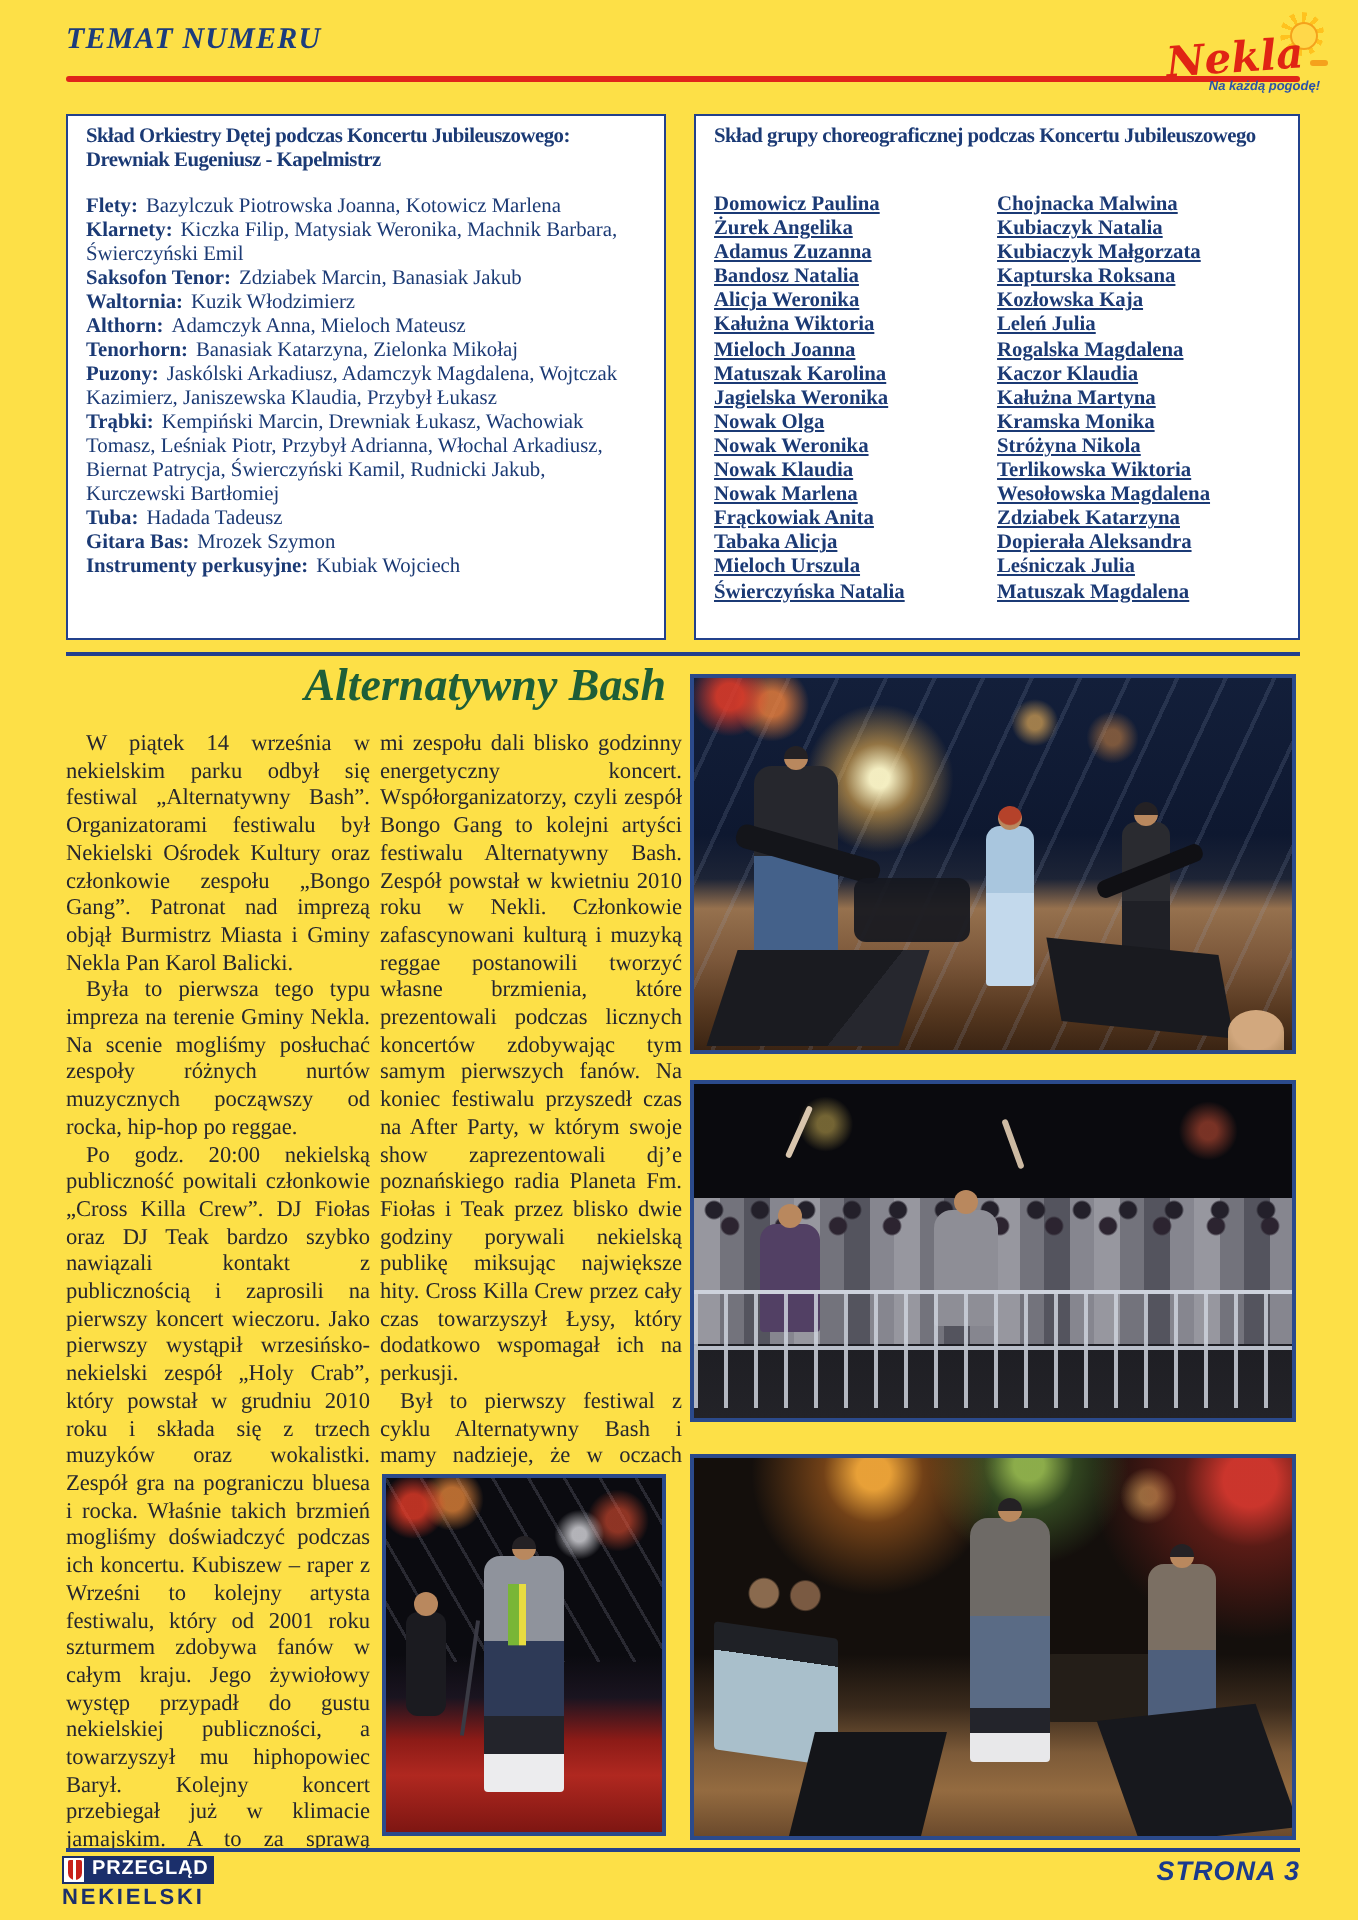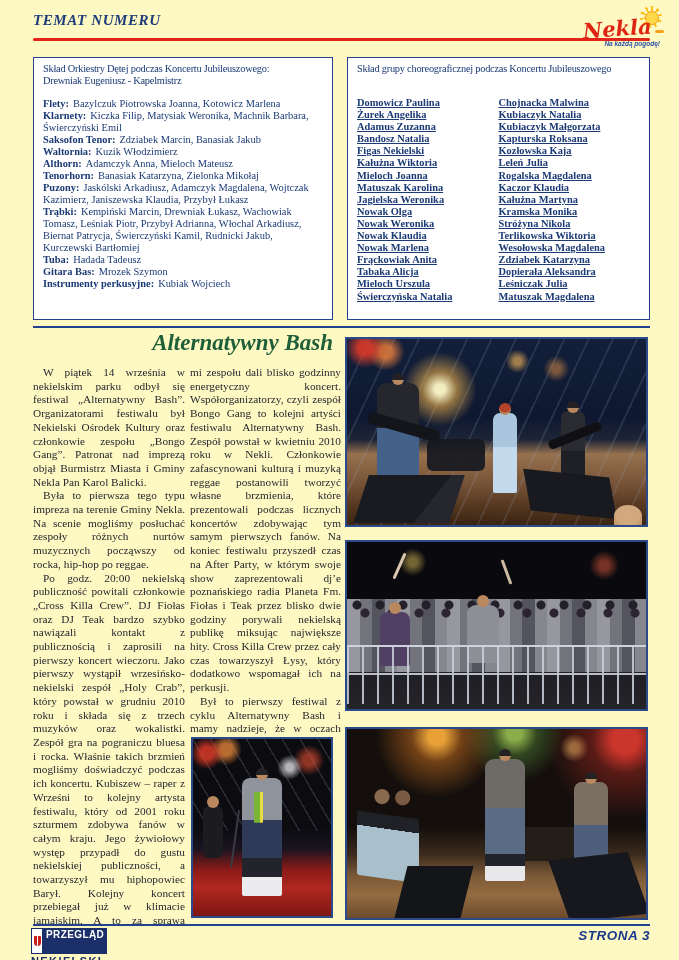--- a/index.html
+++ b/index.html
@@ -1,16 +1,16 @@
 <!DOCTYPE html>
 <html lang="pl"><head>
 <meta charset="utf-8">
 <style>
   html,body{margin:0;padding:0;background:#fff;}
-  #pg{position:relative;width:679px;height:960px;background:#fef9c3;overflow:hidden;
+  #pg{position:relative;width:679px;height:960px;background:#fde047;overflow:hidden;
       font-family:"Liberation Serif",serif;}
   .abs{position:absolute;}
 
   
   #header-title{left:33px;top:12px;font:bold italic 15px "Liberation Serif",serif;
     color:#1c3c7c;letter-spacing:.6px;}
   #red-rule{left:33px;top:38px;width:617px;height:3px;background:#e0241a;border-radius:2px;}
   #logo{left:568px;top:8px;width:96px;height:44px;}
   #logo .sun{position:absolute;right:2px;top:-2px;width:22px;height:22px;border-radius:50%;
     background:repeating-conic-gradient(#ffc21e 0 14deg,transparent 14deg 36deg);}
@@ -20,21 +20,21 @@
     font:bold italic 21px "DejaVu Serif",serif;color:#e02414;transform:rotate(-4deg);}
   #logo .dash{position:absolute;right:0;top:22px;width:9px;height:3px;background:#f5a21c;border-radius:2px;}
   #logo .slogan{position:absolute;right:4px;top:32px;
     font:bold italic 6.5px "Liberation Sans",sans-serif;color:#2a52a8;}
 
   
   .topbox{border:1.5px solid #23418c;color:#1b3a75;padding:5px 9px;box-sizing:border-box;
     font:10.4px/12px "Liberation Serif",serif;background:#fff;}
   #orchestra-box{left:33px;top:57px;width:300px;height:263px;}
   #choreo-box{left:347px;top:57px;width:303px;height:263px;}
-  .boxtitle{font-weight:normal;white-space:nowrap;letter-spacing:-.25px;}
+  .boxtitle{font-weight:bold;white-space:nowrap;letter-spacing:-.25px;}
   .gap12{height:11px;}
   .entry b{margin-right:4px;}
   .namegrid{display:flex;}
   .ncol{width:50%;font-weight:bold;}
   .ncol div{line-height:12.1px;text-decoration:underline;}
 
   
   #divider{left:33px;top:326px;width:617px;height:2px;background:#23418c;}
 
   
@@ -126,21 +126,21 @@
   #photo4 .fig-rapper-a{left:46%;top:16%;width:40px;height:122px;border-radius:9px 9px 2px 2px;
     background:linear-gradient(180deg,#6e6a66 0 40%,#5a6b85 40% 78%,#23242b 78% 88%,#e8e8ea 88% 100%);}
   #photo4 .fig-rapper-b{left:76%;top:28%;width:34px;height:102px;border-radius:8px 8px 2px 2px;
     background:linear-gradient(180deg,#7b6f63 0 42%,#4e5f7c 42% 80%,#202128 80% 90%,#dedee2 90% 100%);}
   #photo4 .speaker-l{left:54px;bottom:0;width:66px;height:52px;background:#141519;transform:skewX(-14deg);}
   #photo4 .speaker-r{right:6px;bottom:0;width:82px;height:62px;background:#17181d;transform:skewX(14deg) rotate(-6deg);}
 
   
   #footer-line{left:33px;top:924px;width:617px;height:2px;background:#23418c;}
   #footer-logo{left:31px;top:928px;}
-  .brand-row{display:flex;align-items:stretch;height:26px;}
+  .brand-row{display:flex;align-items:stretch;height:14px;}
   .crest-tile{background:#fff;border:1px solid #1b2f6b;width:12px;display:flex;
     align-items:center;justify-content:center;box-sizing:border-box;}
   .crest{width:7px;height:10px;border-radius:1px 1px 4px 4px;
     background:linear-gradient(90deg,#c8201a 0 38%,#fff 38% 58%,#c8201a 58%);}
   .brand-top{background:#1b2f6b;color:#fff;font:bold 10px/14px "Liberation Sans",sans-serif;
     padding:0 3px;letter-spacing:.4px;}
   .brand-bottom{color:#1b2f6b;font:bold 11px "Liberation Sans",sans-serif;letter-spacing:1.4px;margin-top:1px;}
   #page-label{right:29px;top:928px;font:bold italic 13.5px "Liberation Sans",sans-serif;
     color:#1b3a8c;letter-spacing:.5px;}
 </style>
@@ -182,21 +182,21 @@
     <div class="boxtitle">Skład grupy choreograficznej podczas Koncertu Jubileuszowego</div>
     <div class="gap12"></div>
     <div class="gap12"></div>
     <div class="namegrid">
       <div class="ncol">
 
       <div>Domowicz Paulina</div>
           <div>Żurek Angelika</div>
           <div>Adamus Zuzanna</div>
           <div>Bandosz Natalia</div>
-          <div>Figas Nekielski</div>
+          <div>Alicja Weronika</div>
           <div>Kałużna Wiktoria</div>
           <div>Mieloch Joanna</div>
           <div>Matuszak Karolina</div>
           <div>Jagielska Weronika</div>
           <div>Nowak Olga</div>
           <div>Nowak Weronika</div>
           <div>Nowak Klaudia</div>
           <div>Nowak Marlena</div>
           <div>Frąckowiak Anita</div>
           <div>Tabaka Alicja</div>

